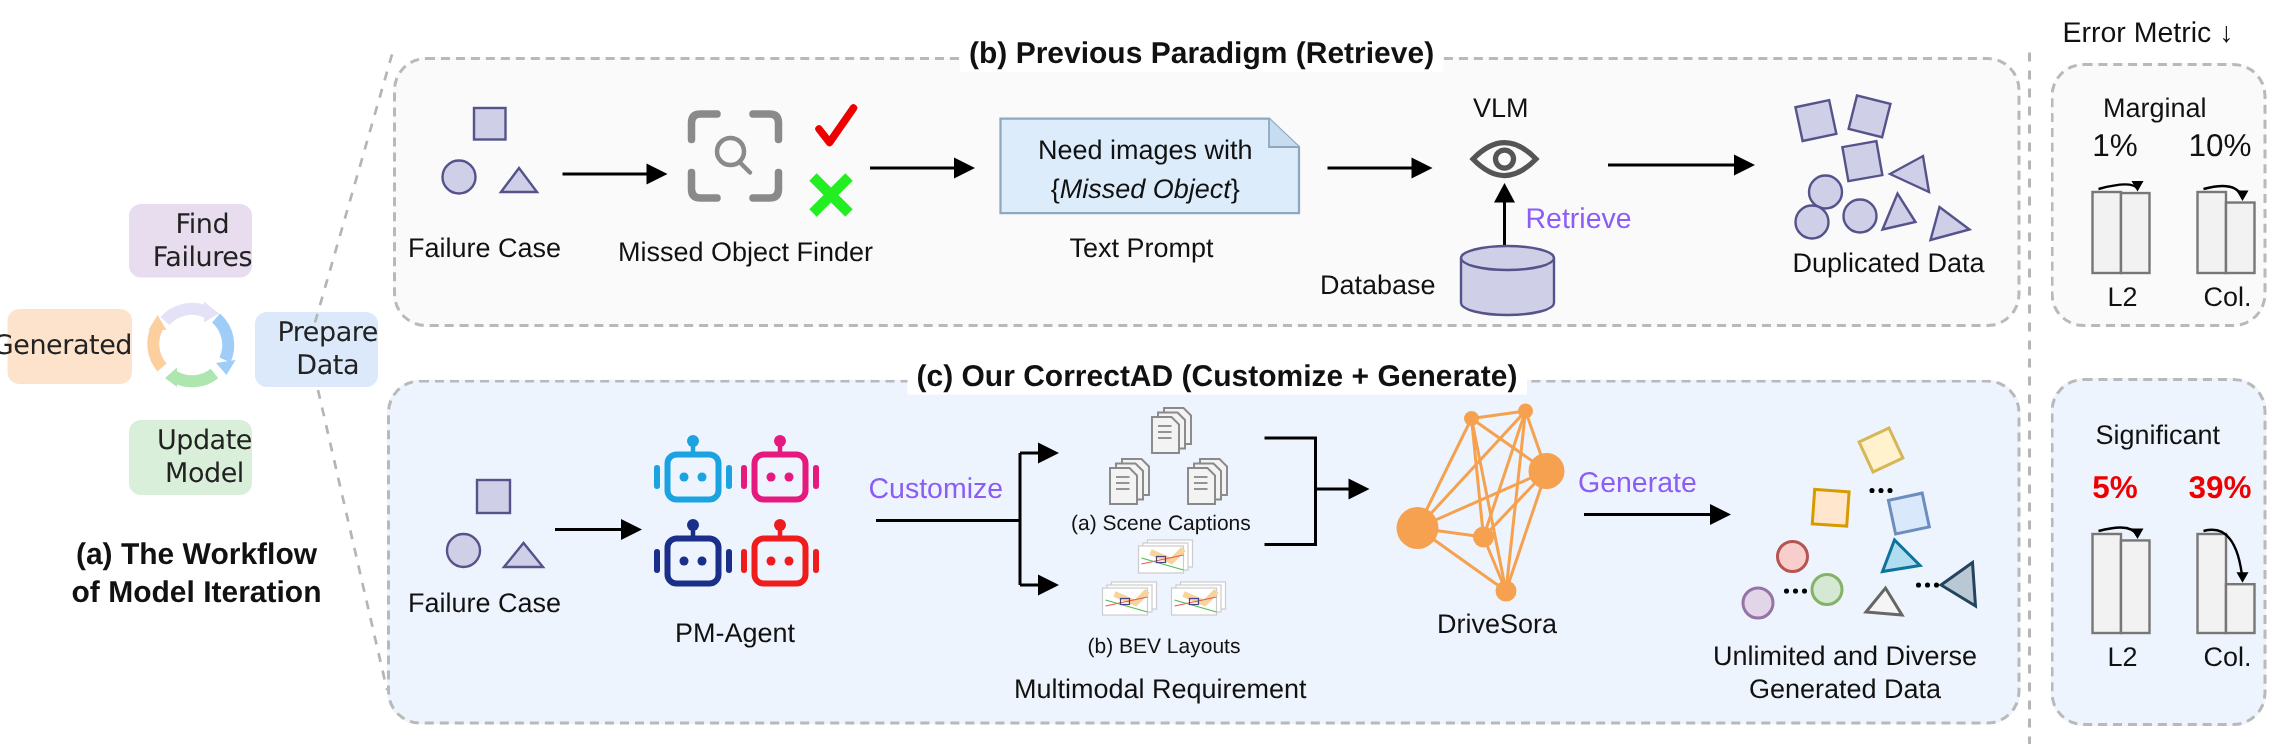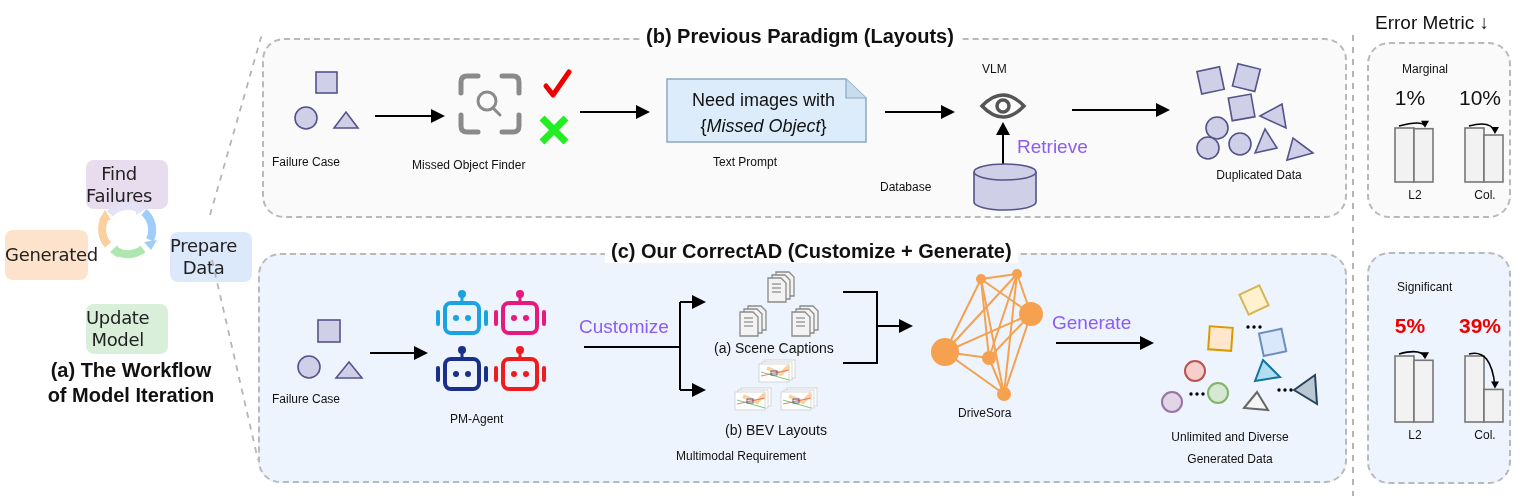--- a/index.html
+++ b/index.html
@@ -1,23 +1,23 @@
 <!DOCTYPE html>
 <html><head>
 <meta charset="utf-8">
 <style>
   html, body { margin: 0; padding: 0; background: #ffffff; }
   body { width: 1530px; height: 496px; position: relative; overflow: hidden;
          font-family: "Liberation Sans", sans-serif; color: #111; }
   .txt { position: absolute; white-space: nowrap; font-family: "Liberation Sans", sans-serif; }
   .comic { font-family: "DejaVu Sans", sans-serif; font-size: 18px; color: #222; text-align: center; line-height: 22px; letter-spacing: -0.3px; }
-  .pill { position: absolute; border-radius: 8px; display: flex; align-items: center; justify-content: flex-start; text-align: center; margin-top: 24px; }
+  .pill { position: absolute; border-radius: 8px; display: flex; align-items: center; justify-content: flex-end; text-align: center; }
   .panel { position: absolute; border: 2px dashed #b9b9b9; border-radius: 22px; box-sizing: border-box; }
   .ptitle { position: absolute; font-weight: bold; font-size: 20px; background: #fff; padding: 0 6px; white-space: nowrap; }
-  .lbl { font-size: 12px; color: #111; text-align: center; }
+  .lbl { font-size: 18px; color: #111; text-align: center; }
   .red { color: #8b5cf6; }
   svg { position: absolute; overflow: visible; }
 </style>
 </head>
 <body>
 
 <div class="pill comic" style="left:86px;top:136px;width:82px;height:49px;background:#e8dcef;">
   <div>
       <div>Find</div>
        <div>Failures</div>
@@ -56,21 +56,21 @@
   <div>(a) The Workflow</div>
   <div>of Model Iteration</div>
 </div>
 
 <svg style="left:0;top:0;" width="300" height="496">
   <path d="M210 215 L262 34" stroke="#b5b5b5" stroke-width="1.8" stroke-dasharray="6,6" fill="none"></path>
   <path d="M212 260 L258 460" stroke="#b5b5b5" stroke-width="1.8" stroke-dasharray="6,6" fill="none"></path>
 </svg>
 
 <div class="panel" style="left:262px;top:38px;width:1085px;height:180px;background:#fafafa;"></div>
-<div class="ptitle" style="left:640px;top:25px;">(b) Previous Paradigm (Layouts)</div>
+<div class="ptitle" style="left:640px;top:25px;">(b) Previous Paradigm (Retrieve)</div>
 
 <svg style="left:290px;top:70px;" width="80" height="62">
   <rect x="26" y="2" width="21" height="21" fill="#d0cfe8" stroke="#55538a" stroke-width="1.6"></rect>
   <circle cx="16" cy="48" r="11" fill="#d0cfe8" stroke="#55538a" stroke-width="1.6"></circle>
   <polygon points="44,58 56,42 68,58" fill="#d0cfe8" stroke="#55538a" stroke-width="1.6"></polygon>
 </svg>
 <div class="txt lbl" style="left:272px;top:155px;">Failure Case</div>
 
 <svg style="left:375px;top:108px;" width="72" height="16">
   <line x1="0" y1="8" x2="58" y2="8" stroke="#000" stroke-width="2"></line>

